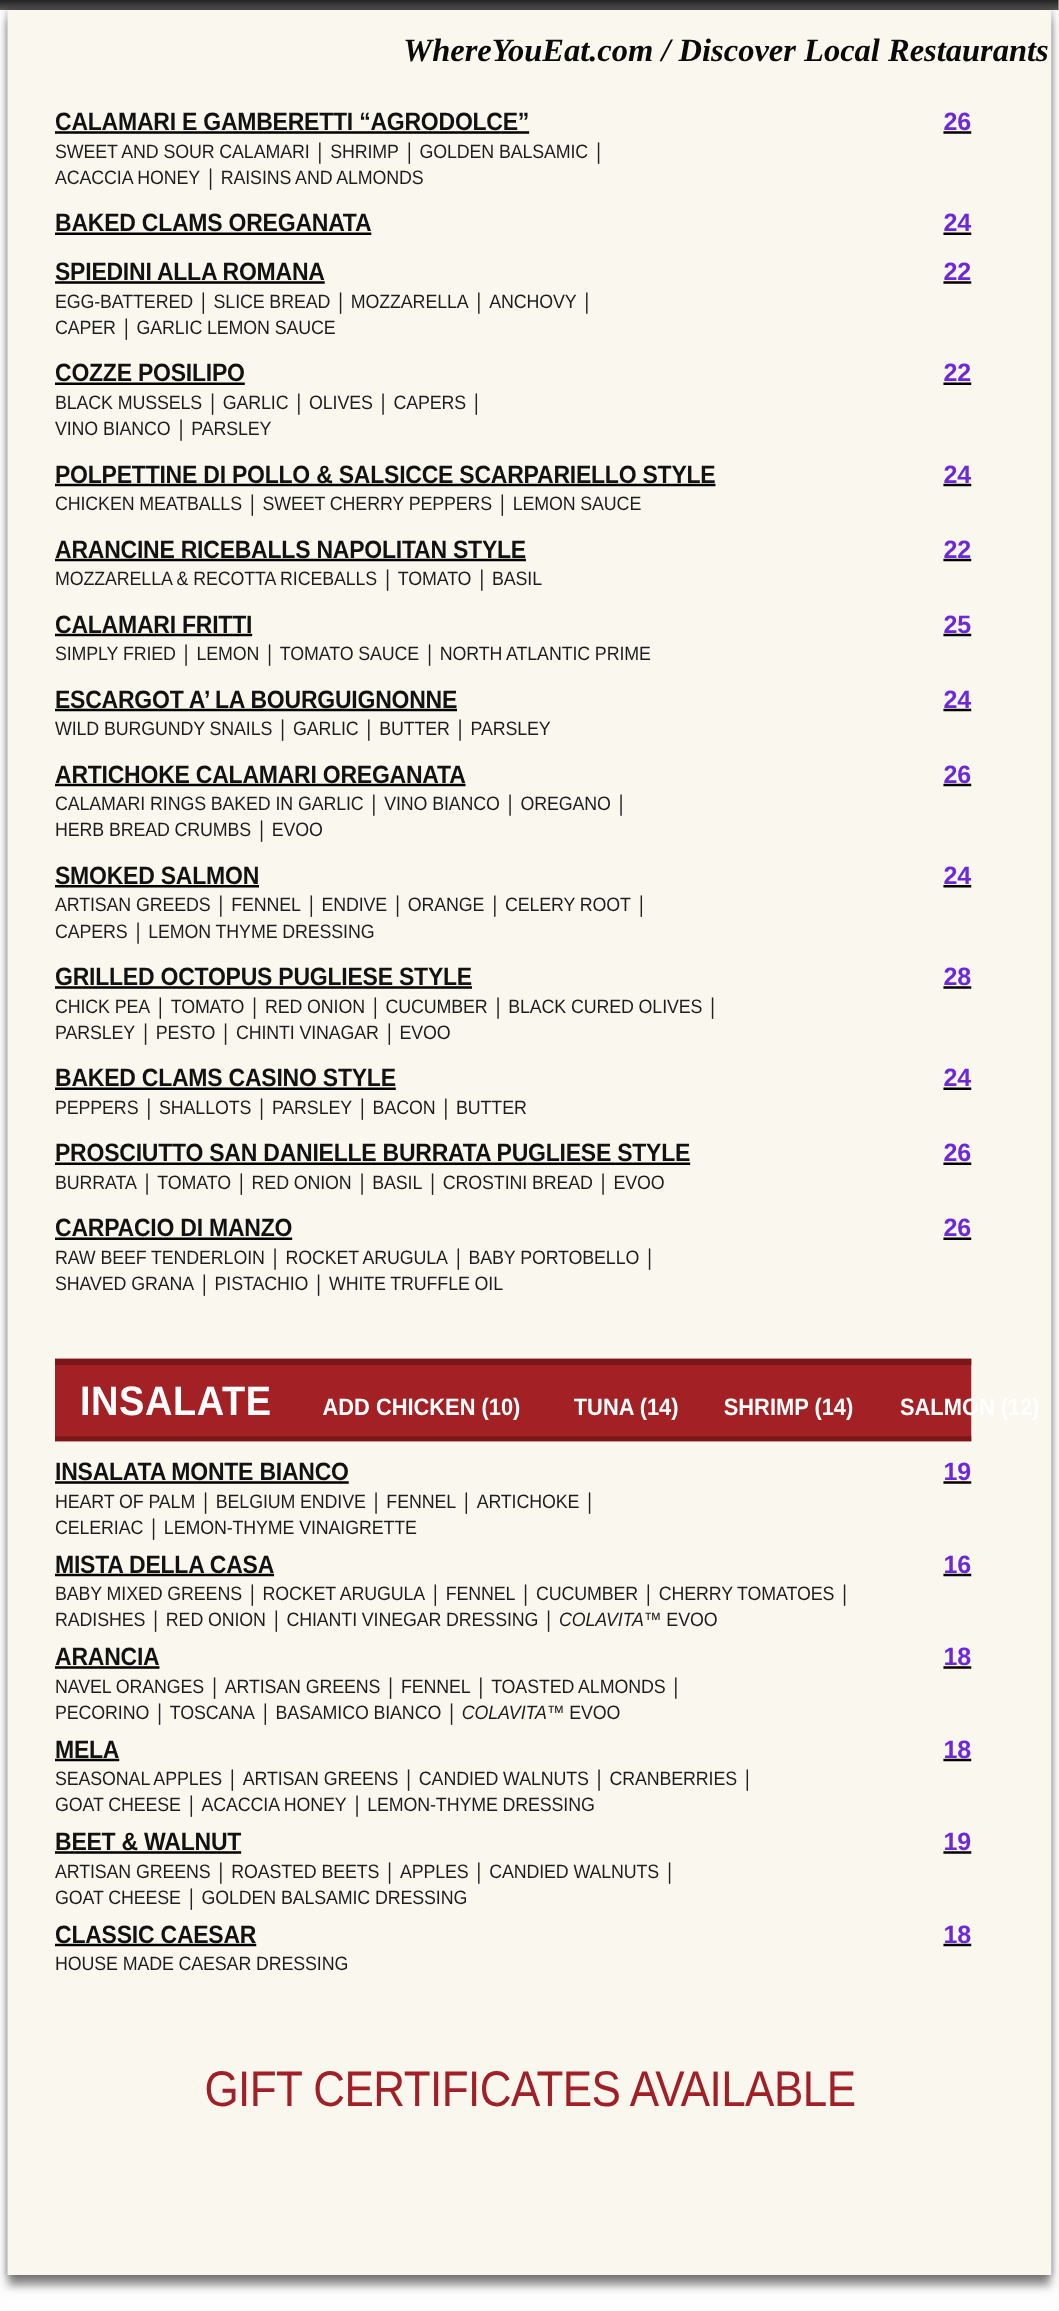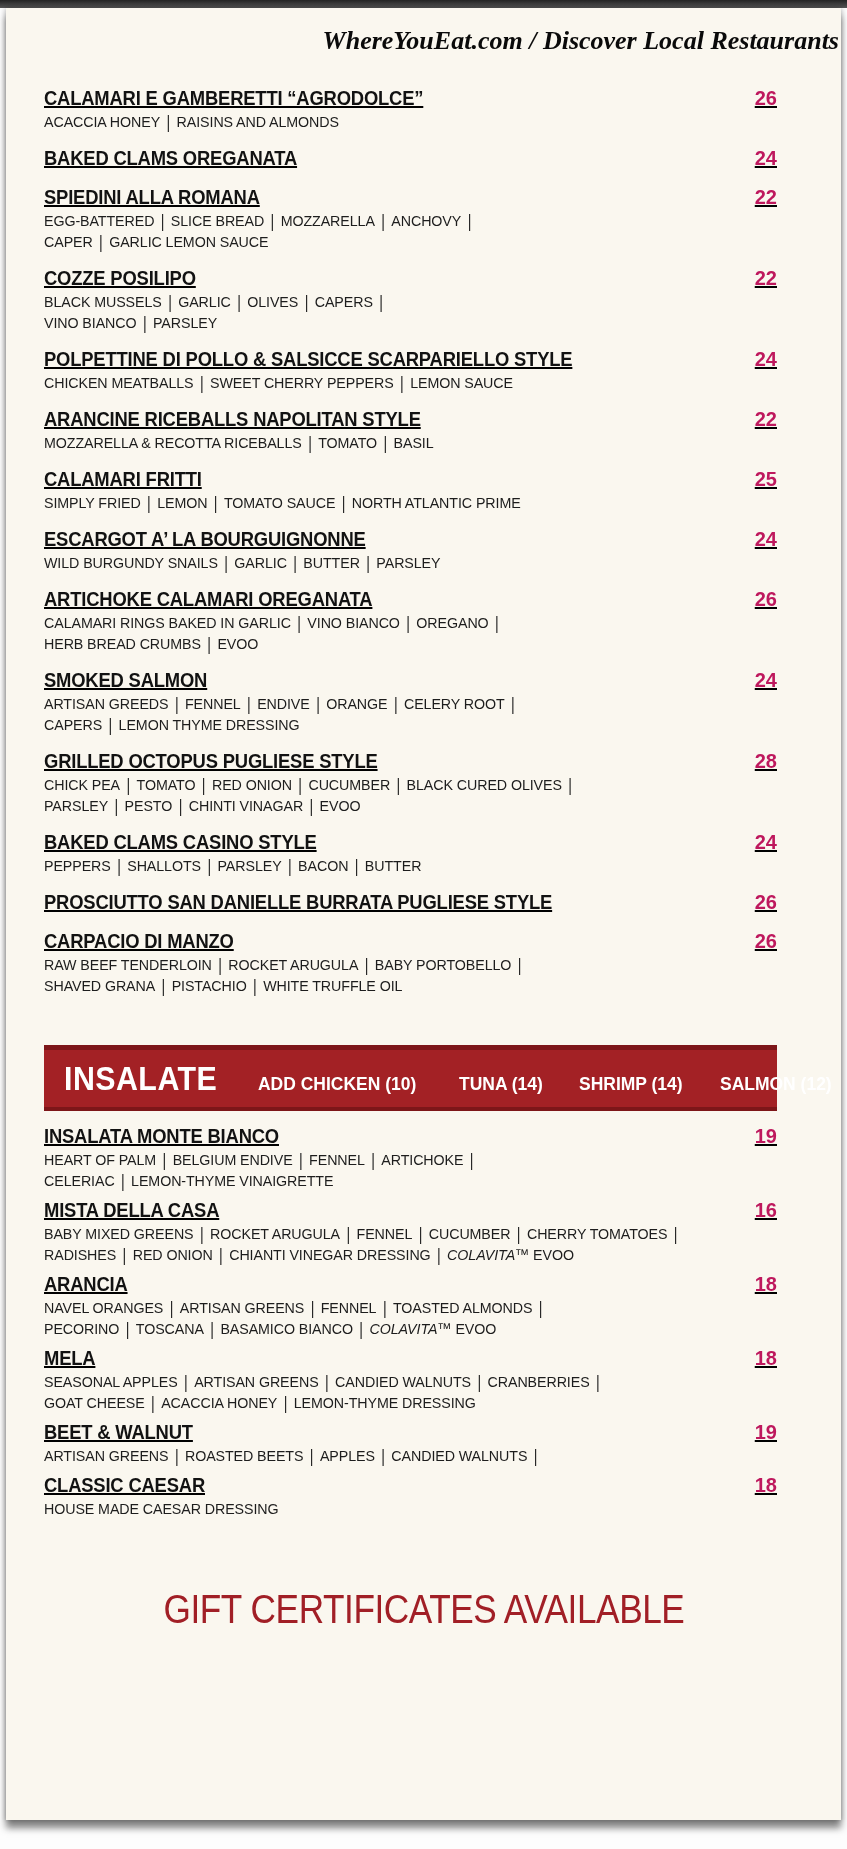--- a/index.html
+++ b/index.html
@@ -44,21 +44,21 @@
   .banner h2{
     margin:0;font-size:33px;font-weight:700;letter-spacing:.5px;line-height:1;
   }
   .addons{display:flex;gap:29px;margin-left:27px;font-weight:700;font-size:19px;}
   .items{padding:17px 0 36px;}
   .item{margin-bottom:13px;}
   .menu-section:nth-of-type(2) .items{padding:12px 0 10px;}
   .menu-section:nth-of-type(2) .item{margin-bottom:6px;}
   .irow{display:flex;justify-content:space-between;align-items:baseline;line-height:26px;text-decoration:underline;}
   .iname{font-weight:700;font-size:20px;color:#121212;letter-spacing:-.2px;}
-  .price{font-weight:700;font-size:20px;color:#be185d;}
+  .price{font-weight:700;font-size:20px;color:#6d28d9;}
   .descline{line-height:21px;}
   .desc{font-size:15.5px;color:#1d1d1d;letter-spacing:-.1px;}
   .desc i{font-style:italic;}
   .sep{display:inline-block;margin:0 7px;transform:scaleY(1.18);font-weight:400;color:#222;}
   .cond{display:inline-block;transform:scaleX(.92);transform-origin:0 50%;white-space:nowrap;}
   .footer{
     text-align:center;margin-top:54px;
     color:var(--footer_red,#a11f26);
     font-size:40px;font-weight:400;line-height:1;
   }
@@ -76,20 +76,21 @@
   </div>
 
   <div class="menu">
       <section class="menu-section">
         <div class="items">
           <div class="item">
             <div class="irow">
               <span class="iname cond">CALAMARI E GAMBERETTI “AGRODOLCE”</span>
               <span class="price">26</span>
             </div>
+            <div class="descline"><span class="desc cond"><span class="ing">SWEET AND SOUR CALAMARI</span><span class="sep">|</span><span class="ing">SHRIMP</span><span class="sep">|</span><span class="ing">GOLDEN BALSAMIC</span><span class="sep">|</span></span></div>
             <div class="descline"><span class="desc cond"><span class="ing">ACACCIA HONEY</span><span class="sep">|</span><span class="ing">RAISINS AND ALMONDS</span></span></div>
           </div>
           <div class="item">
             <div class="irow">
               <span class="iname cond">BAKED CLAMS OREGANATA</span>
               <span class="price">24</span>
             </div>
           </div>
           <div class="item">
             <div class="irow">
@@ -164,20 +165,21 @@
               <span class="iname cond">BAKED CLAMS CASINO STYLE</span>
               <span class="price">24</span>
             </div>
             <div class="descline"><span class="desc cond"><span class="ing">PEPPERS</span><span class="sep">|</span><span class="ing">SHALLOTS</span><span class="sep">|</span><span class="ing">PARSLEY</span><span class="sep">|</span><span class="ing">BACON</span><span class="sep">|</span><span class="ing">BUTTER</span></span></div>
           </div>
           <div class="item">
             <div class="irow">
               <span class="iname cond">PROSCIUTTO SAN DANIELLE BURRATA PUGLIESE STYLE</span>
               <span class="price">26</span>
             </div>
+            <div class="descline"><span class="desc cond"><span class="ing">BURRATA</span><span class="sep">|</span><span class="ing">TOMATO</span><span class="sep">|</span><span class="ing">RED ONION</span><span class="sep">|</span><span class="ing">BASIL</span><span class="sep">|</span><span class="ing">CROSTINI BREAD</span><span class="sep">|</span><span class="ing">EVOO</span></span></div>
           </div>
           <div class="item">
             <div class="irow">
               <span class="iname cond">CARPACIO DI MANZO</span>
               <span class="price">26</span>
             </div>
             <div class="descline"><span class="desc cond"><span class="ing">RAW BEEF TENDERLOIN</span><span class="sep">|</span><span class="ing">ROCKET ARUGULA</span><span class="sep">|</span><span class="ing">BABY PORTOBELLO</span><span class="sep">|</span></span></div>
             <div class="descline"><span class="desc cond"><span class="ing">SHAVED GRANA</span><span class="sep">|</span><span class="ing">PISTACHIO</span><span class="sep">|</span><span class="ing">WHITE TRUFFLE OIL</span></span></div>
           </div>
         </div>
@@ -226,20 +228,21 @@
             </div>
             <div class="descline"><span class="desc cond"><span class="ing">SEASONAL APPLES</span><span class="sep">|</span><span class="ing">ARTISAN GREENS</span><span class="sep">|</span><span class="ing">CANDIED WALNUTS</span><span class="sep">|</span><span class="ing">CRANBERRIES</span><span class="sep">|</span></span></div>
             <div class="descline"><span class="desc cond"><span class="ing">GOAT CHEESE</span><span class="sep">|</span><span class="ing">ACACCIA HONEY</span><span class="sep">|</span><span class="ing">LEMON-THYME DRESSING</span></span></div>
           </div>
           <div class="item">
             <div class="irow">
               <span class="iname cond">BEET &amp; WALNUT</span>
               <span class="price">19</span>
             </div>
             <div class="descline"><span class="desc cond"><span class="ing">ARTISAN GREENS</span><span class="sep">|</span><span class="ing">ROASTED BEETS</span><span class="sep">|</span><span class="ing">APPLES</span><span class="sep">|</span><span class="ing">CANDIED WALNUTS</span><span class="sep">|</span></span></div>
+            <div class="descline"><span class="desc cond"><span class="ing">GOAT CHEESE</span><span class="sep">|</span><span class="ing">GOLDEN BALSAMIC DRESSING</span></span></div>
           </div>
           <div class="item">
             <div class="irow">
               <span class="iname cond">CLASSIC CAESAR</span>
               <span class="price">18</span>
             </div>
             <div class="descline"><span class="desc cond"><span class="ing">HOUSE MADE CAESAR DRESSING</span></span></div>
           </div>
         </div>
       </section>

